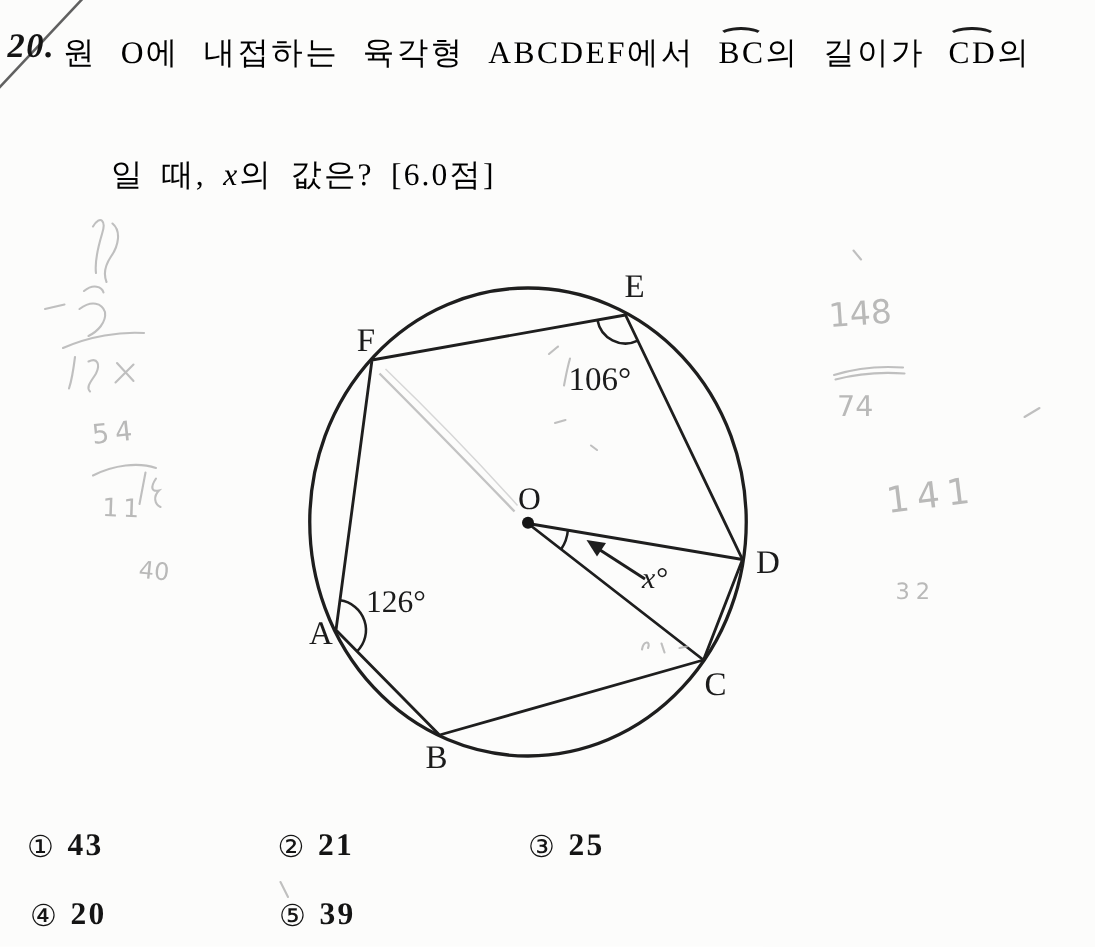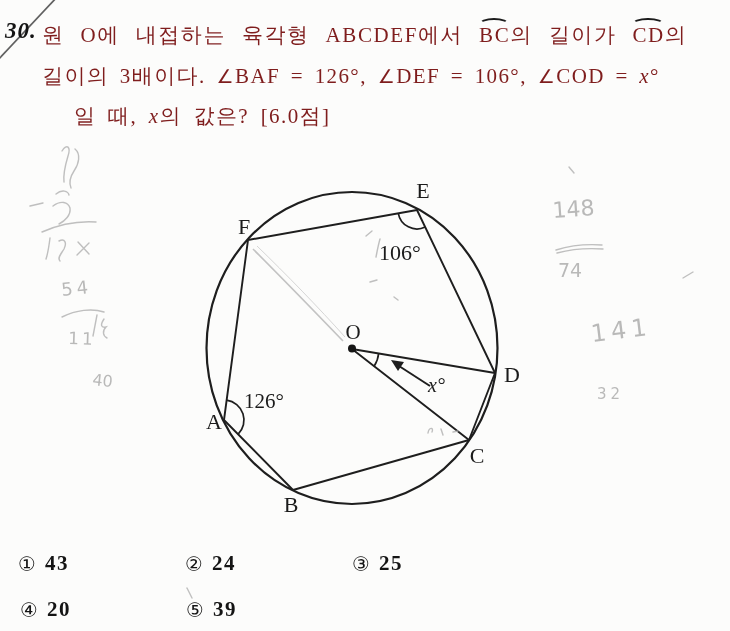--- a/index.html
+++ b/index.html
@@ -10,21 +10,21 @@
     color:#1d1d1d;
   }
   #diagram-svg{position:absolute;left:0;top:0;}
 
   
   .qnum{
     position:absolute; left:5px; top:18px;
     font:italic 700 23px "Liberation Serif","DejaVu Serif",serif;
     color:#141414; letter-spacing:1px;
   }
-  .qline{position:absolute; left:42px; white-space:nowrap; font-size:21px; color:#7f1d1d;}
+  .qline{position:absolute; left:42px; white-space:nowrap; font-size:21px; color:#000000;}
   .l1{top:21px; letter-spacing:1.6px; word-spacing:9px;}
   .l2{top:62px; letter-spacing:1.4px; word-spacing:4px;}
   .l3{top:102px; letter-spacing:1.4px; word-spacing:5px;margin-left:32px;}
   .ang{font-family:"DejaVu Sans",sans-serif; font-size:19px;}
   .gap{margin-left:11px;}
   .it{font-style:italic;}
   .overarc{position:relative; display:inline-block;}
   .overarc .cap{
     position:absolute; left:0; right:1px; top:-5px; height:8px;
     border:2px solid transparent; border-top:2px solid #1c1c1c;
@@ -121,41 +121,38 @@
 
     <text class="hw" font-size="18" letter-spacing="4" transform="translate(62,296) rotate(-6)">54</text>
     <text class="hw" font-size="17" letter-spacing="3" transform="translate(68,344) rotate(2)">11</text>
     <text class="hw" font-size="16" transform="translate(92,385) rotate(6)">40</text>
     <text class="hw" font-size="22" transform="translate(553,218) rotate(-4)">148</text>
     <text class="hw" font-size="19" transform="translate(558,277)">74</text>
     <text class="hw" font-size="24" letter-spacing="5" transform="translate(592,342) rotate(-7)">141</text>
     <text class="hw" font-size="15" letter-spacing="4" transform="translate(597,399)">32</text>
   </svg>
 
-  <div class="qnum">30.</div>
+  <div class="qnum">20.</div>
 
   <div class="qline l1">
     <span>원 O에 내접하는 육각형 ABCDEF에서 </span><span class="overarc"><span>BC</span><i class="cap"></i></span><span>의 길이가 </span><span class="overarc"><span>CD</span><i class="cap"></i></span><span>의</span>
   </div>
 
-  <div class="qline l2">
-    <span>길이의 3배이다.</span><span class="ang gap">∠</span><span>BAF = 126°,</span><span class="ang gap">∠</span><span>DEF = 106°,</span><span class="ang gap">∠</span><span>COD = </span><span class="it">x</span><span>°</span>
-  </div>
 
   <div class="qline l3">
     <span>일 때, </span><span class="it">x</span><span>의 값은? [6.0점]</span>
   </div>
 
   <div class="choice c0">
     <span class="marker">①</span>
     <span class="val">43</span>
   </div>
   <div class="choice c1">
     <span class="marker">②</span>
-    <span class="val">24</span>
+    <span class="val">21</span>
   </div>
   <div class="choice c2">
     <span class="marker">③</span>
     <span class="val">25</span>
   </div>
   <div class="choice c3">
     <span class="marker">④</span>
     <span class="val">20</span>
   </div>
   <div class="choice c4">

